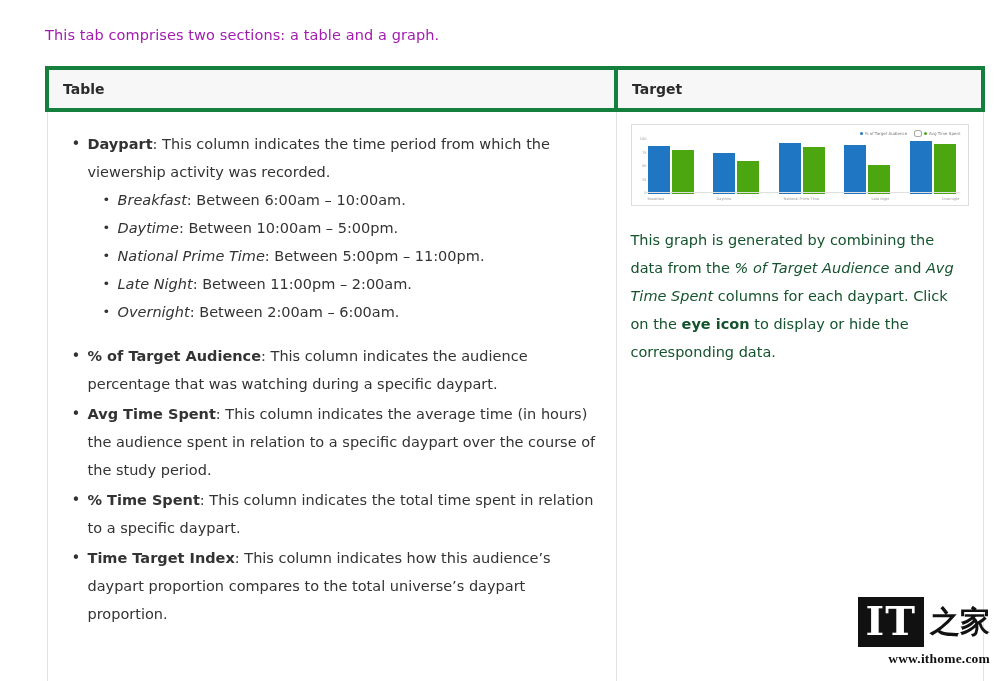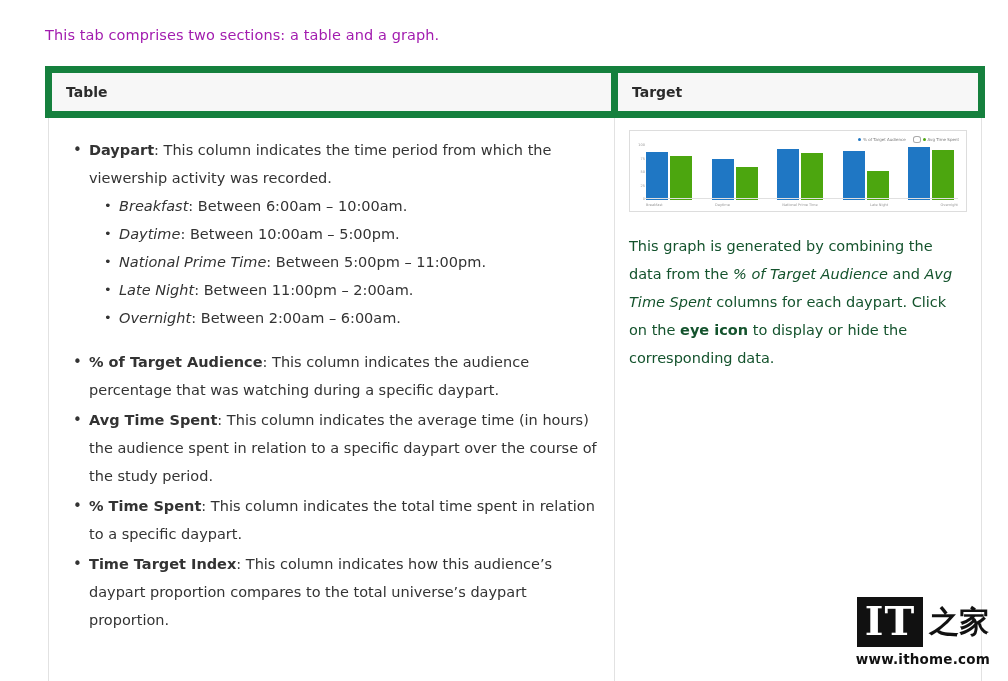--- a/index.html
+++ b/index.html
@@ -34,21 +34,21 @@
     width: 940px;
     border: 1px solid #e2e2e2;
     border-collapse: collapse;
     background: #ffffff;
   }
   .doc-table .col-left { width: 578px; }
   .doc-table .col-right { width: 362px; }
 
   .hdr-row th {
     background: #f7f7f7;
-    border: 7px solid #15803d;
+    border: 4px solid #15803d;
     text-align: left;
     padding: 11px 14px;
     font-size: 14px;
     font-weight: bold;
     color: #2b2b2b;
   }
   .body-row td {
     border: 1px solid #e2e2e2;
     vertical-align: top;
     padding: 12px 14px 18px 14px;
@@ -227,20 +227,21 @@
     font-size: 30px;
     line-height: 34px;
     color: #111111;
   }
   .wm-url {
     margin-top: 4px;
     font-size: 13.5px;
     font-weight: bold;
     color: #111111;
     letter-spacing: 0.2px;
+    font-family: Liberation Serif, serif;
   }
 </style>
 </head>
 <body>
 
 <div class="page">
 
   <div class="intro">This tab comprises two sections: a table and a graph.</div>
 
   <table class="doc-table">

